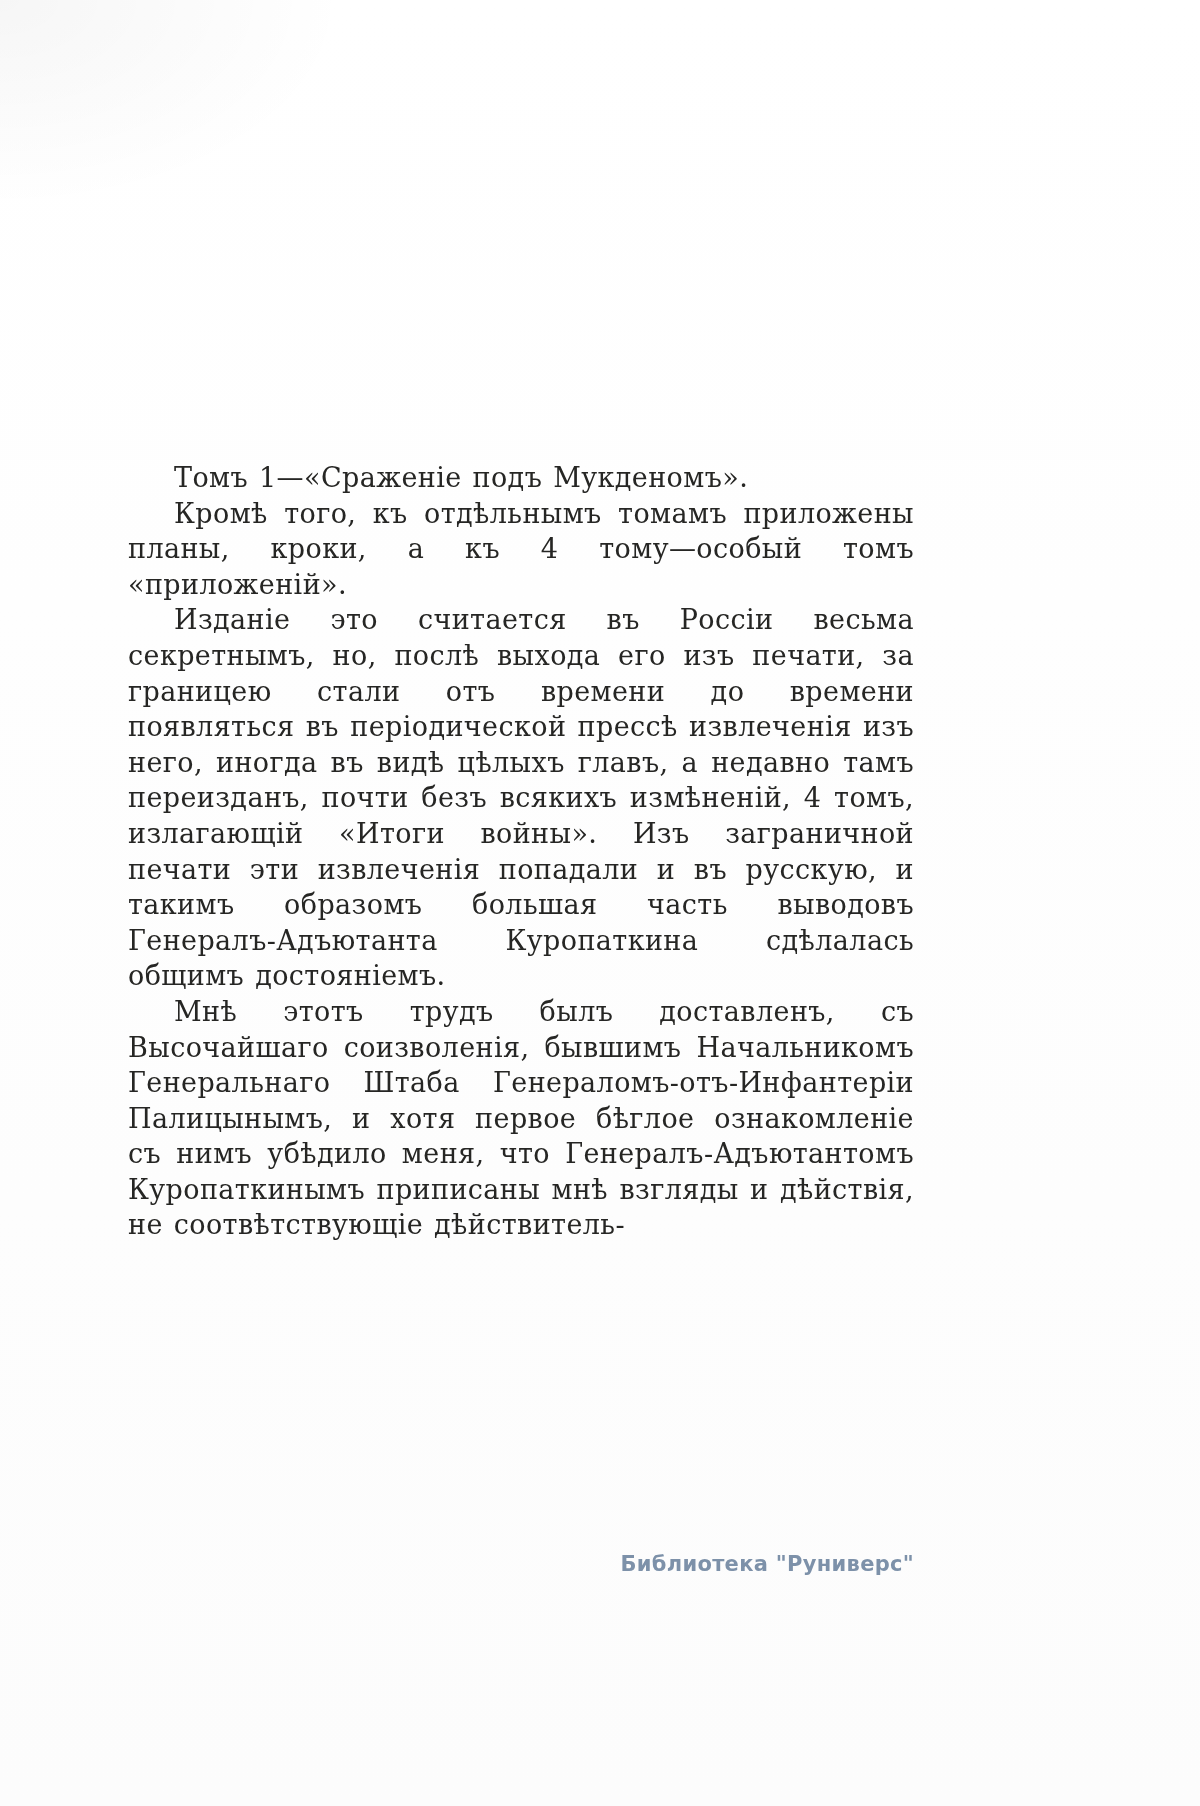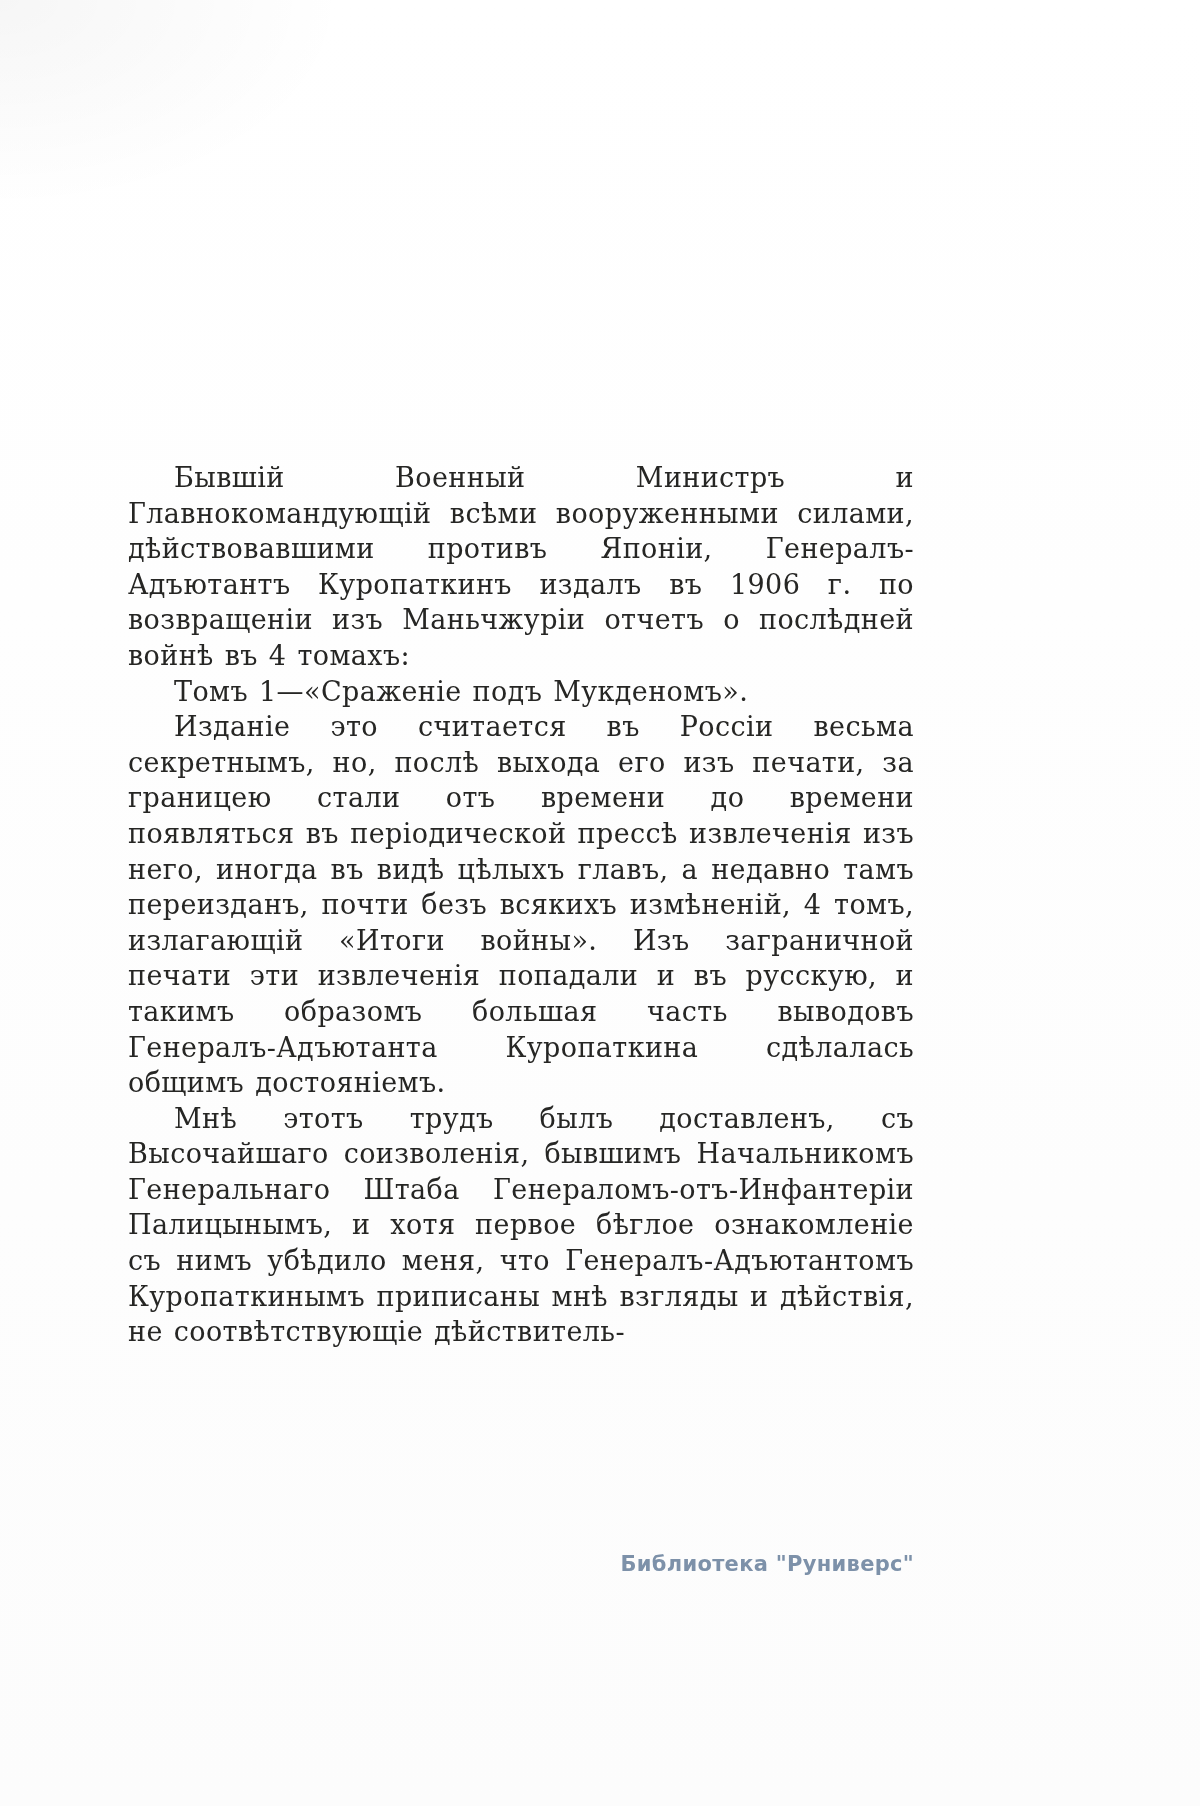--- a/index.html
+++ b/index.html
@@ -50,19 +50,19 @@
       letter-spacing: 0.3px;
       color: #7d91a9;
     }
   </style>
 </head>
 <body>
 
 <div class="scan-shade"></div>
 
 <div class="text-block">
-  <p class="justify">Бывшій Военный Министръ и Главнокомандующій всѣми вооруженными силами, дѣйствовавшими противъ Японіи, Генералъ-Адъютантъ Куропаткинъ издалъ въ 1906 г. по возвращеніи изъ Маньчжуріи отчетъ о послѣдней войнѣ въ 4 томахъ:</p>
   <p>Томъ 1—«Сраженіе подъ Мукденомъ».</p>
+  <p class="justify">Кромѣ того, къ отдѣльнымъ томамъ приложены планы, кроки, а къ 4 тому—особый томъ «приложеній».</p>
   <p class="justify">Изданіе это считается въ Россіи весьма секретнымъ, но, послѣ выхода его изъ печати, за границею стали отъ времени до времени появляться въ періодической прессѣ извлеченія изъ него, иногда въ видѣ цѣлыхъ главъ, а недавно тамъ переизданъ, почти безъ всякихъ измѣненій, 4 томъ, излагающій «Итоги войны». Изъ заграничной печати эти извлеченія попадали и въ русскую, и такимъ образомъ большая часть выводовъ Генералъ-Адъютанта Куропаткина сдѣлалась общимъ достояніемъ.</p>
   <p class="justify">Мнѣ этотъ трудъ былъ доставленъ, съ Высочайшаго соизволенія, бывшимъ Начальникомъ Генеральнаго Штаба Генераломъ-отъ-Инфантеріи Палицынымъ, и хотя первое бѣглое ознакомленіе съ нимъ убѣдило меня, что Генералъ-Адъютантомъ Куропаткинымъ приписаны мнѣ взгляды и дѣйствія, не соотвѣтствующіе дѣйствитель-</p>
 </div>
 
 <div class="watermark">Библиотека "Руниверс"</div>
 
 </body></html>

